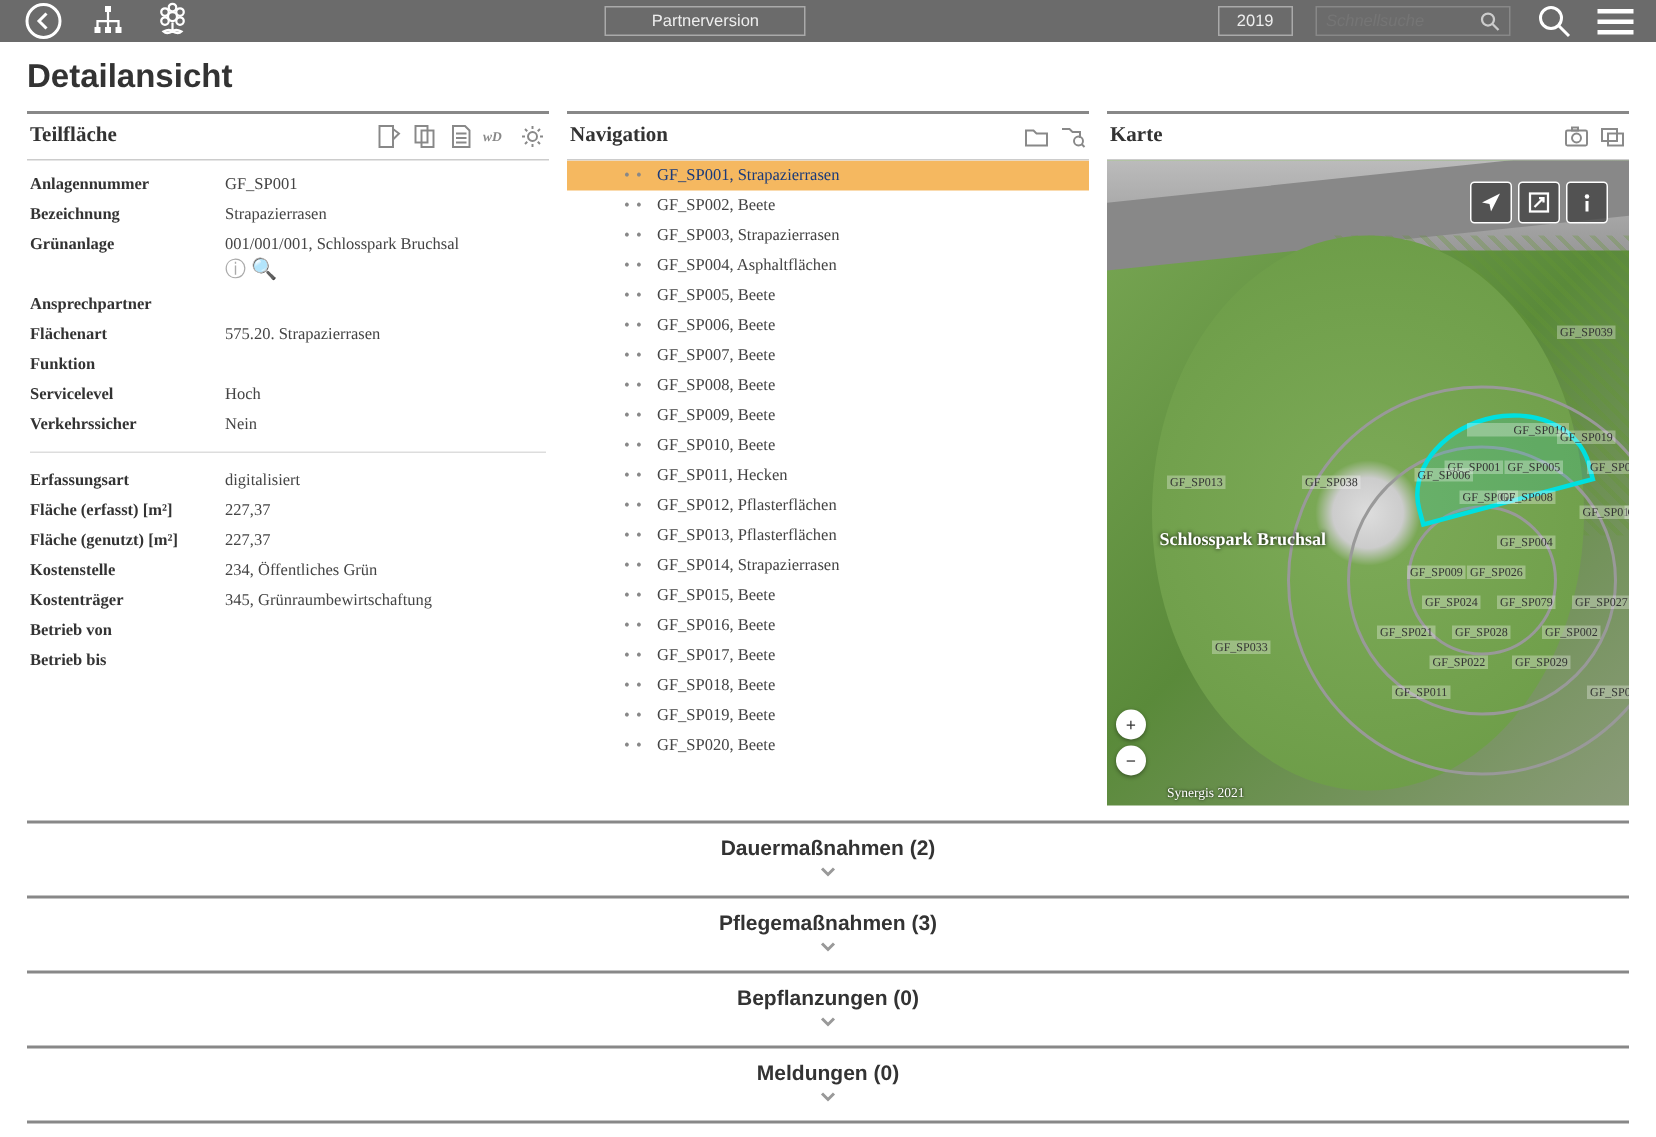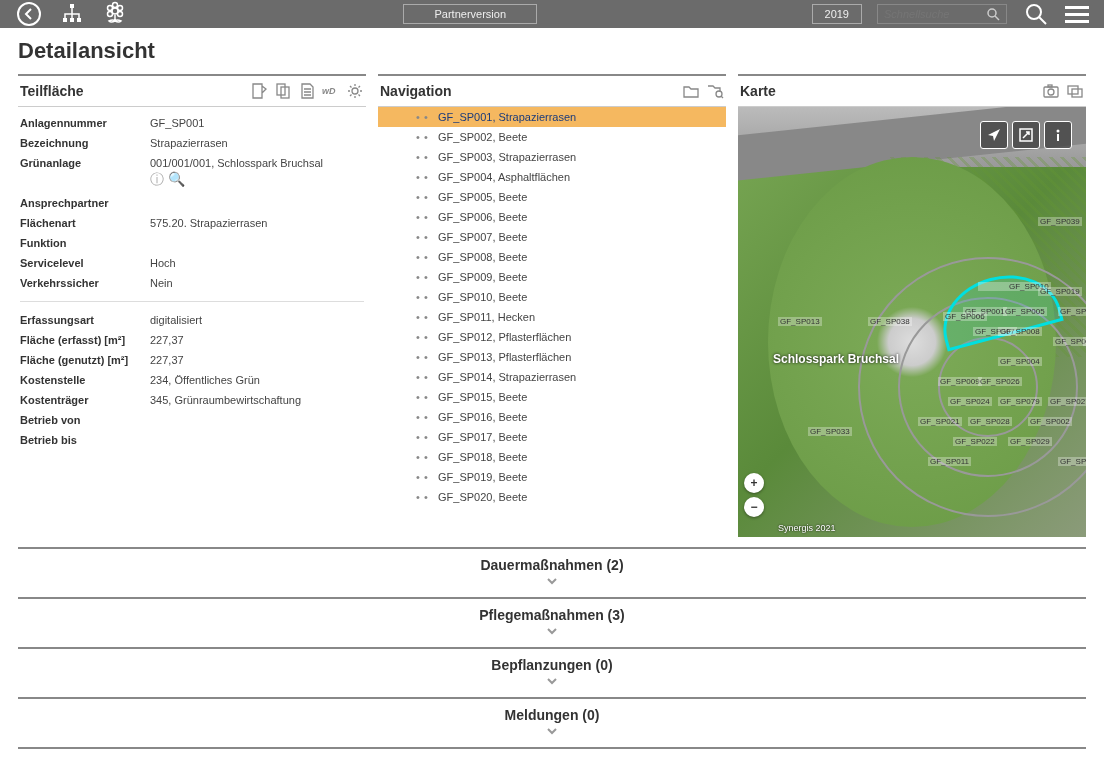--- a/index.html
+++ b/index.html
@@ -13,21 +13,21 @@
 .topbar .search-box { display: flex; align-items: center; border: 1px solid #888; padding: 2px 6px; width: 130px; }
 .topbar .search-box input { background: transparent; border: none; color: #ccc; font-style: italic; font-size: 11px; width: 100%; outline: none; }
 .topbar .search-box .sicon { color: #ccc; }
 .hamburger { display: flex; flex-direction: column; gap: 4px; cursor: pointer; }
 .hamburger span { width: 24px; height: 3px; background: #fff; }
 
 .page { padding: 10px 18px; }
 .page-title { font-size: 22px; font-weight: bold; margin-bottom: 10px; }
 
 .cols { display: flex; gap: 12px; }
-.col { flex: 1; border-top: 2px solid #888; display: flex; flex-direction: column; }
+.col { flex: 1; border-top: 2px solid #888; display: flex; flex-direction: column; font-family: Liberation Serif, serif; }
 
 .panel-head { display: flex; align-items: center; justify-content: space-between; border-bottom: 1px solid #ccc; padding: 6px 2px; }
 .panel-head h3 { font-size: 14px; font-weight: bold; }
 .panel-head .tools { display: flex; gap: 6px; color: #888; }
 .panel-head .tools .ticon { width: 18px; height: 18px; display: flex; align-items: center; justify-content: center; cursor: pointer; }
 
 .detail-body { padding: 6px 2px; max-height: 430px; overflow-y: auto; }
 .detail-row { display: flex; padding: 4px 0; font-size: 11px; }
 .detail-row .lbl { width: 130px; font-weight: bold; color: #333; }
 .detail-row .val { flex: 1; color: #444; }

